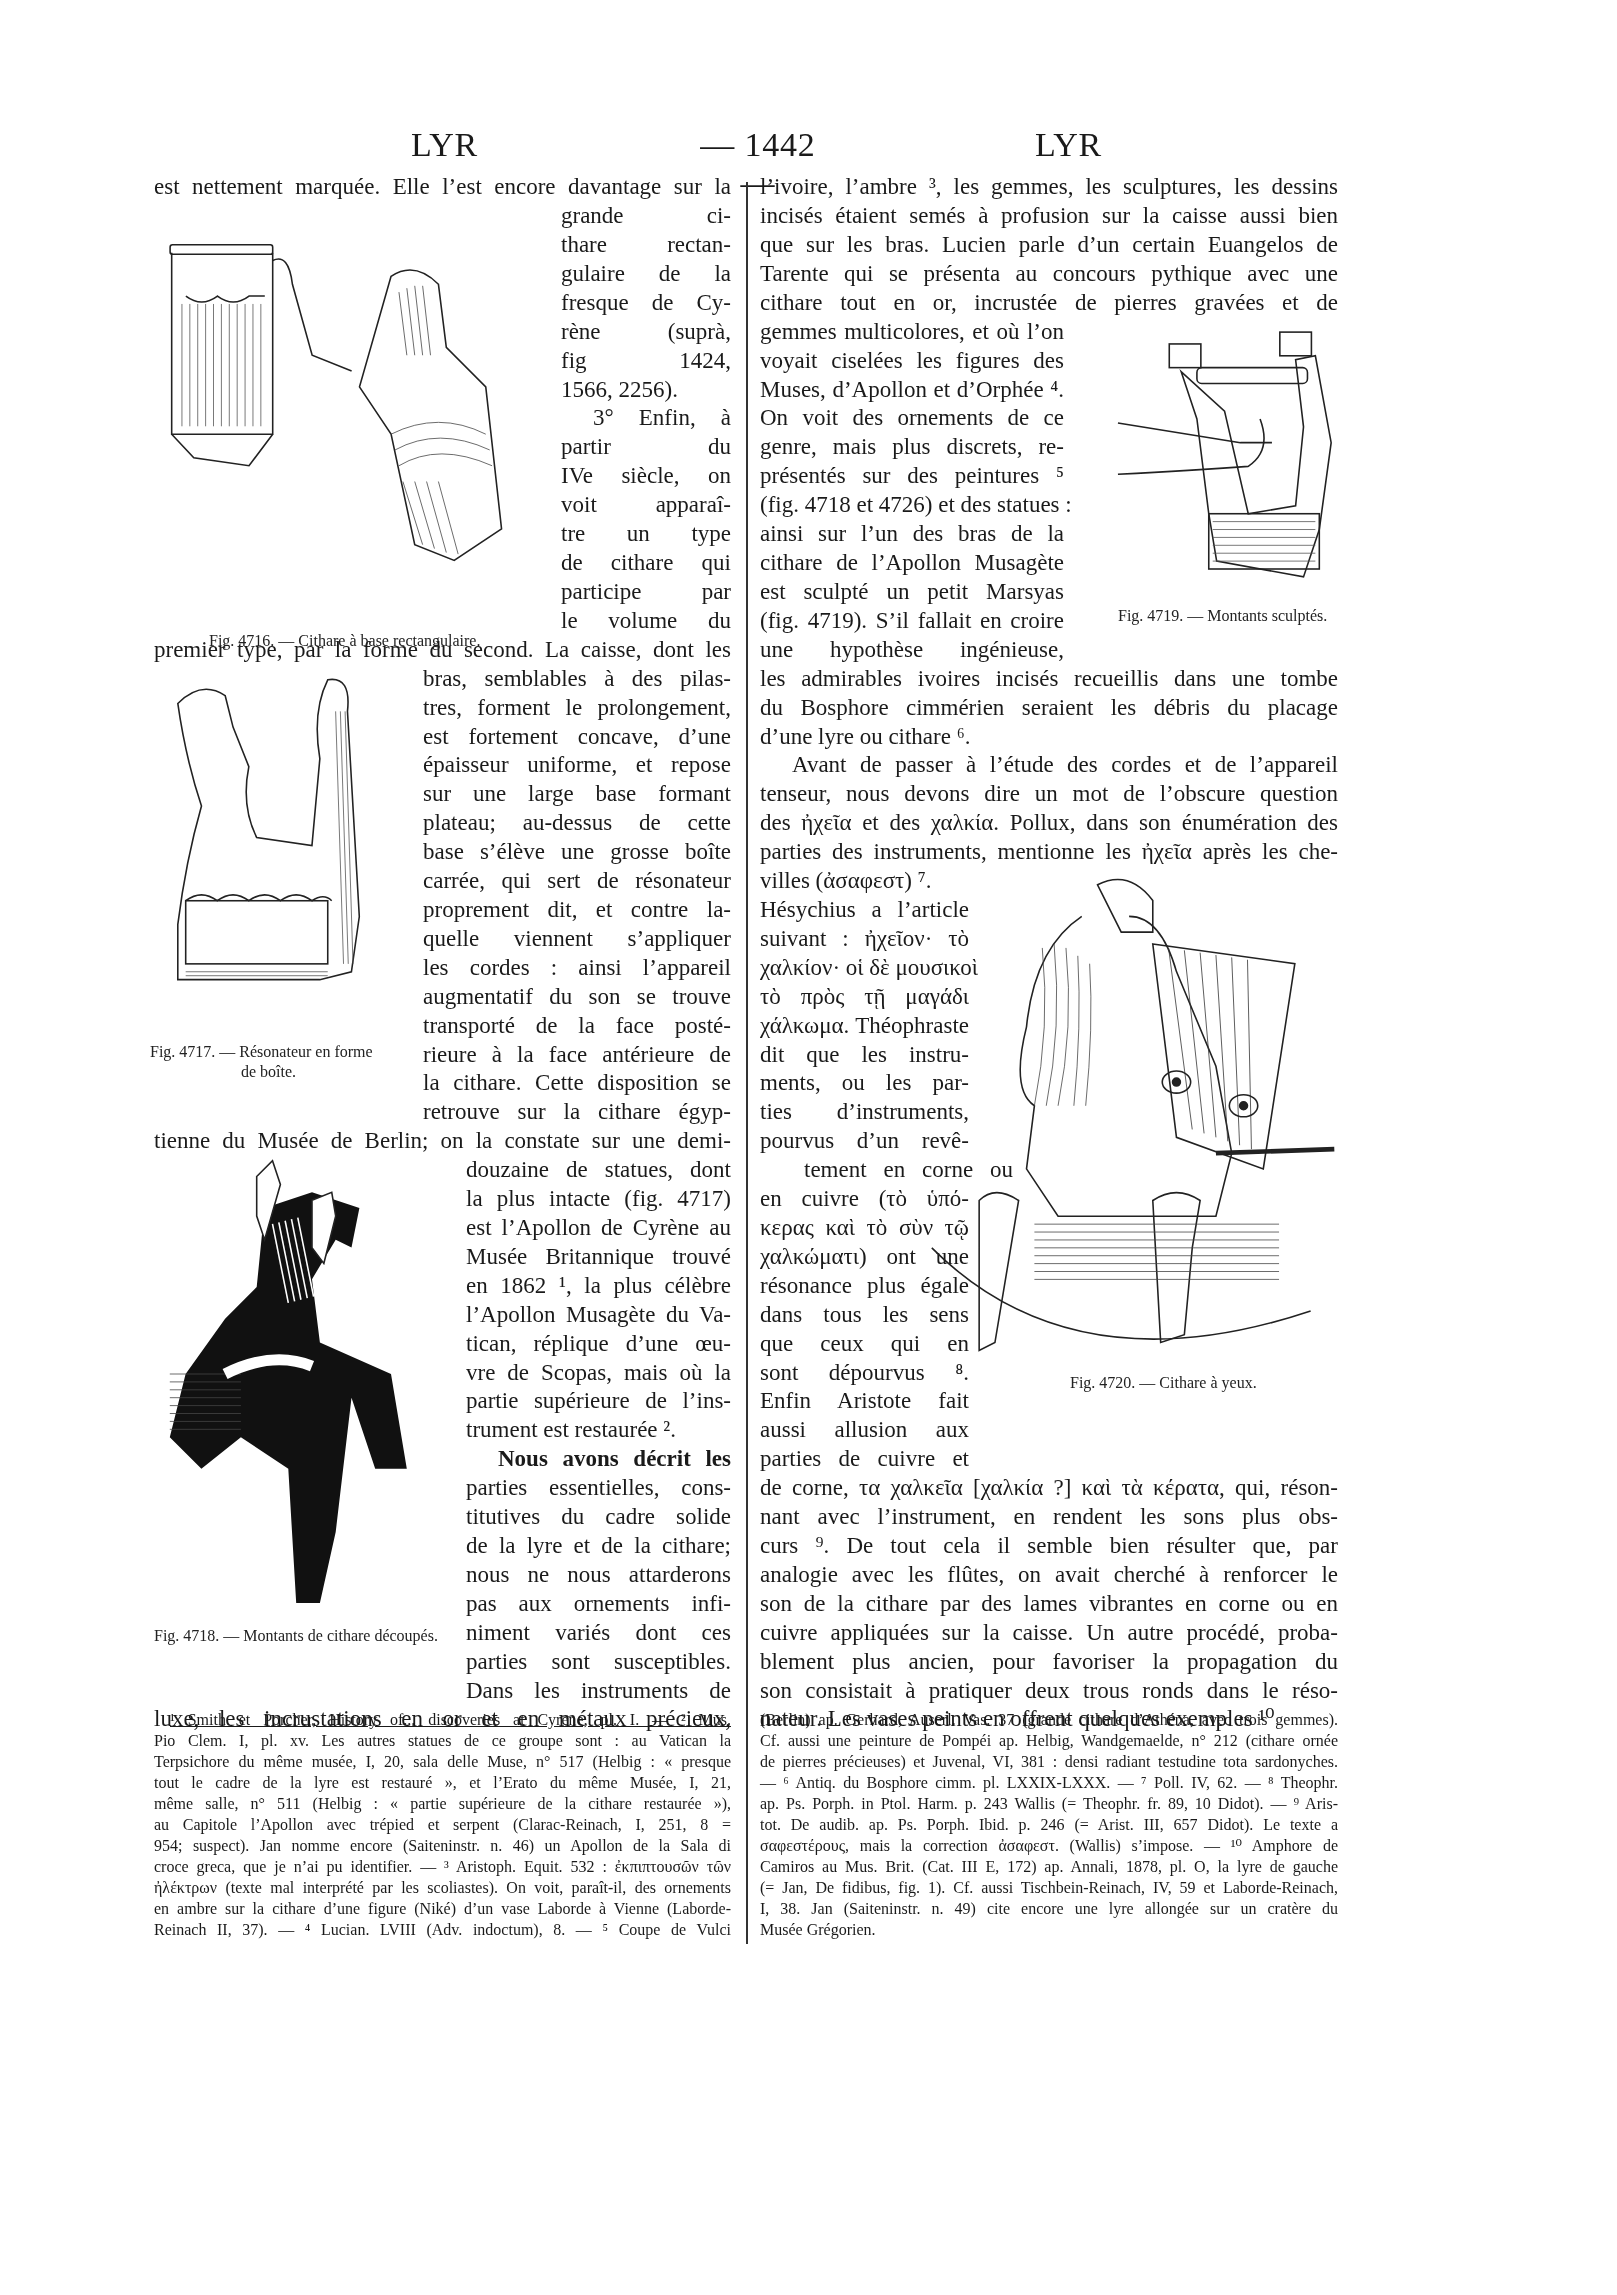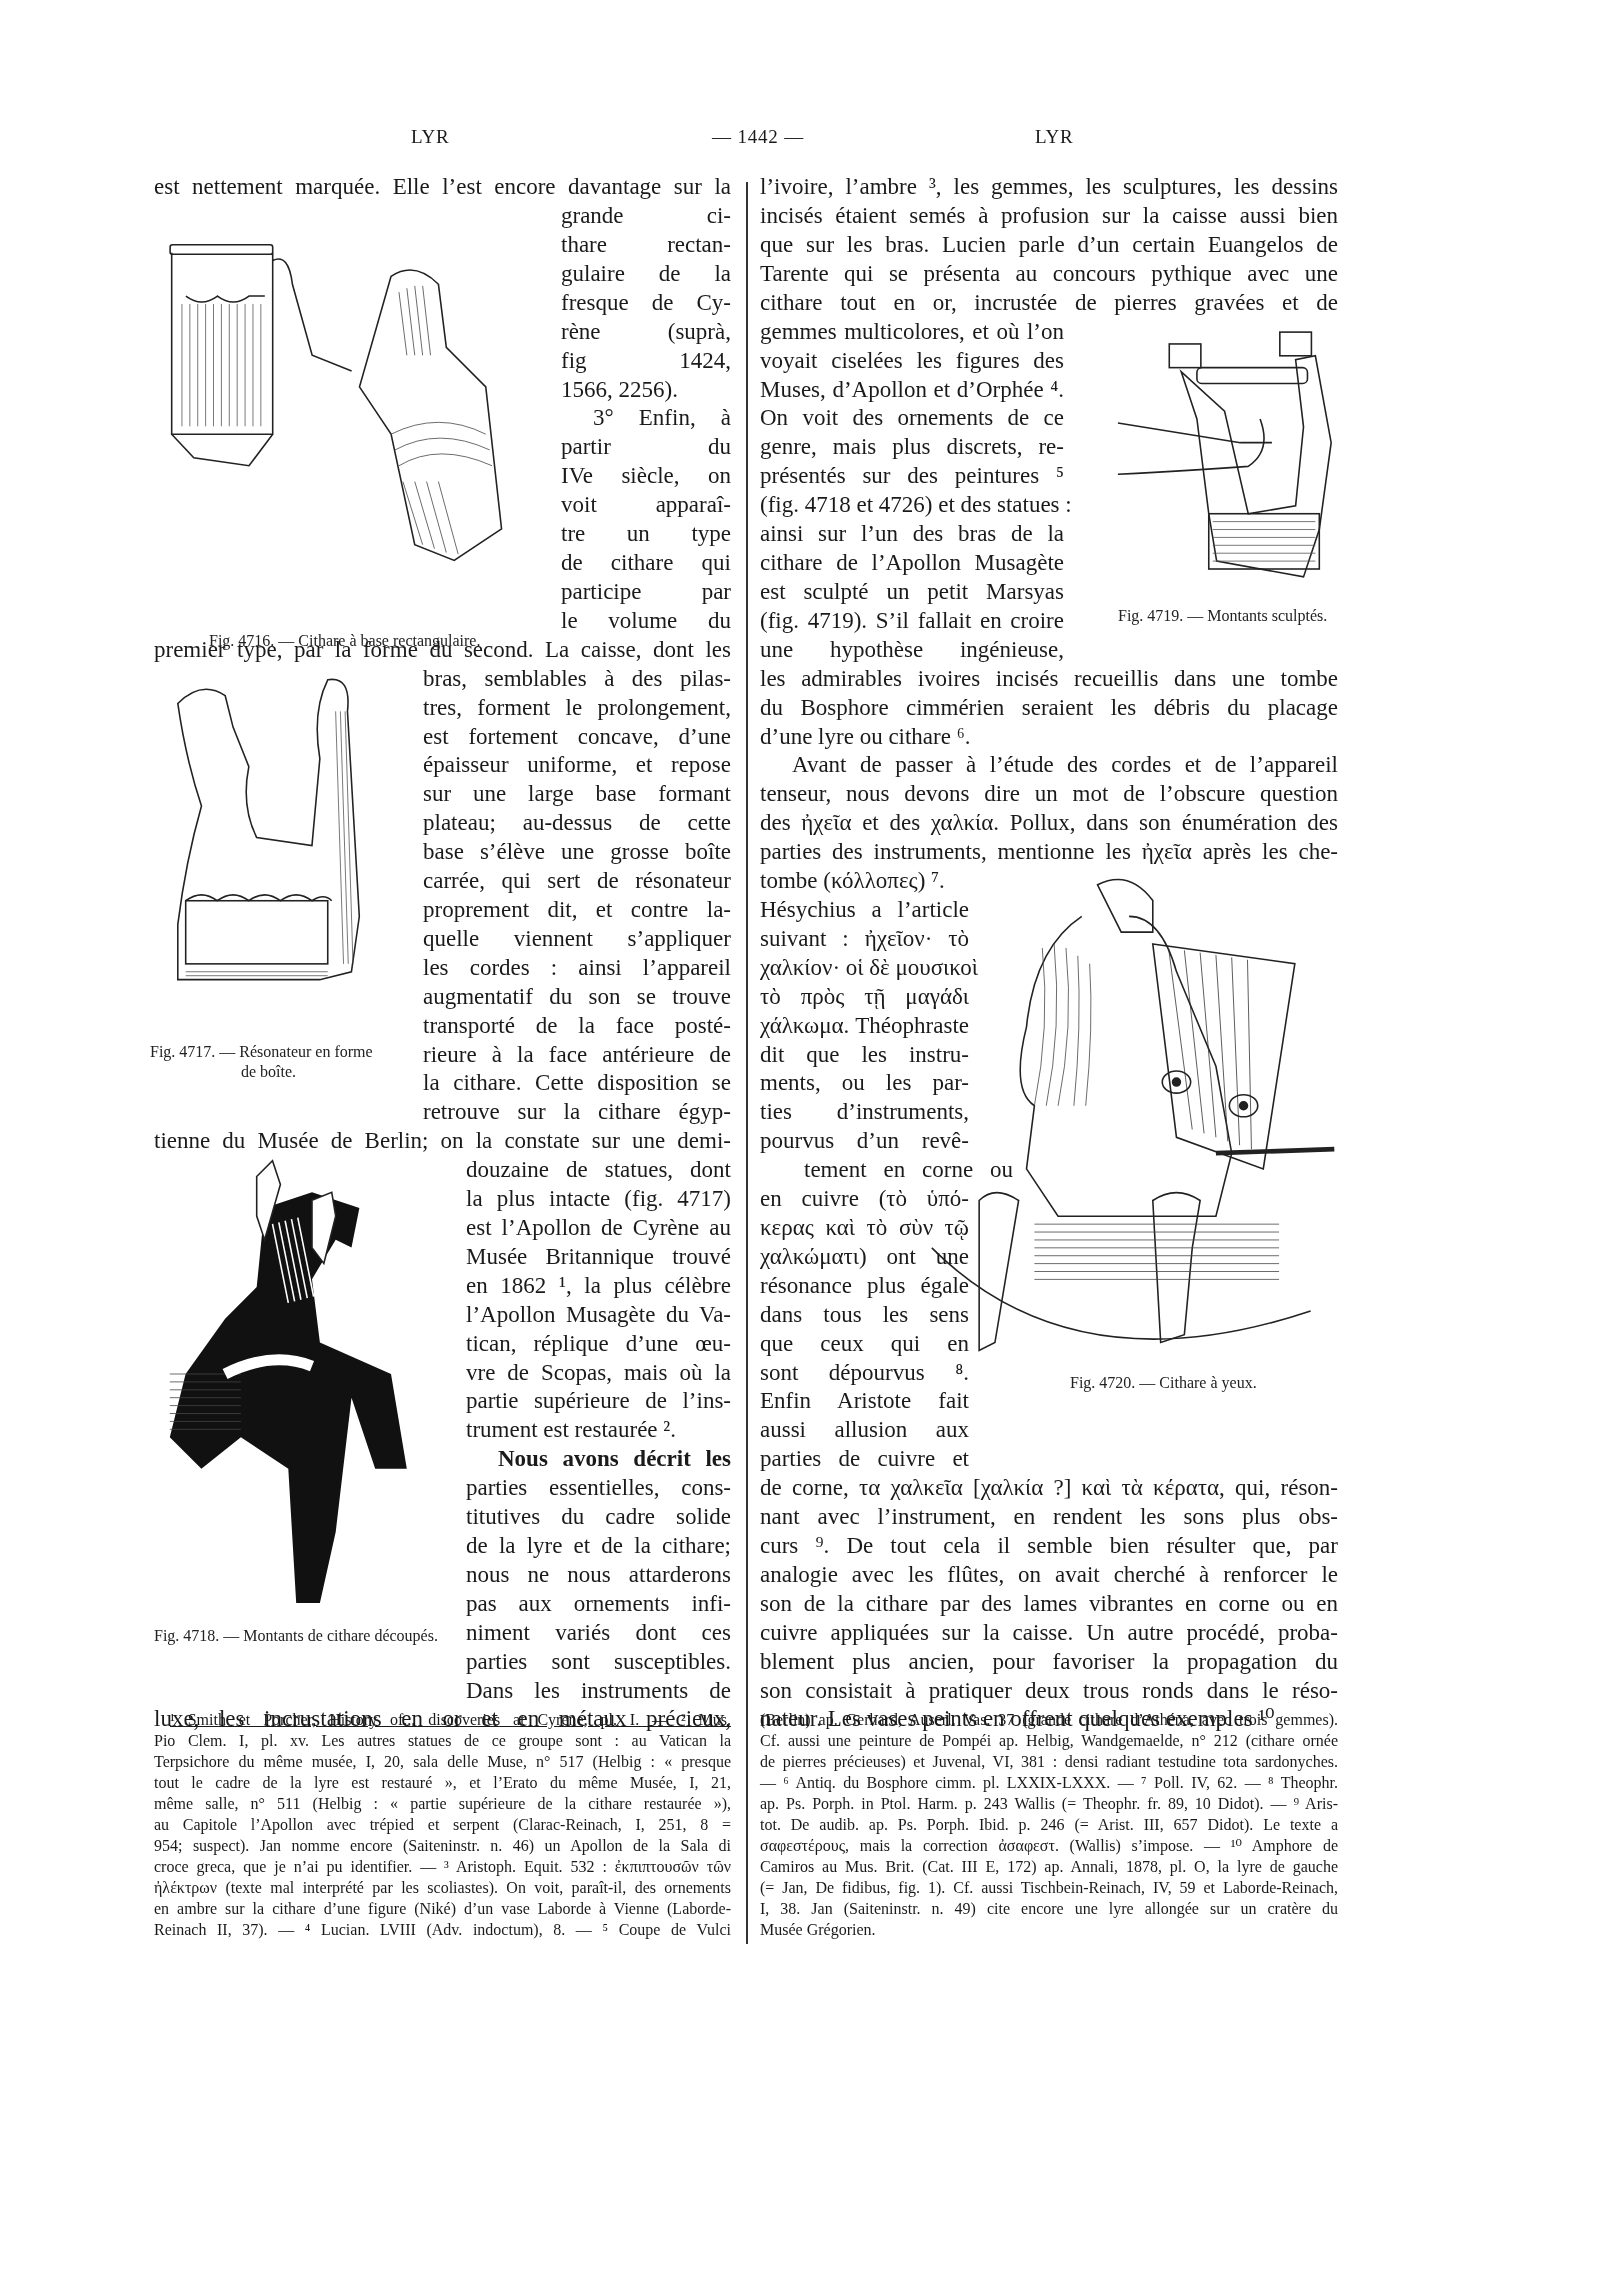--- a/index.html
+++ b/index.html
@@ -1,19 +1,19 @@
 <!DOCTYPE html>
 <html style="font-size:12.6px"><head>
 <meta charset="utf-8">
 <style>
   html, body { margin:0; padding:0; background:#ffffff; }
   body { width:1618px; height:2295px; position:relative; overflow:hidden;
          font-family:"Liberation Serif","DejaVu Serif",serif; color:#1a1a1a; }
   .page { position:absolute; left:0; top:0; width:1618px; height:2295px; }
-  .hdr { position:absolute; top:126px; font-size:19px; letter-spacing:0.8px; }
+  .hdr { position:absolute; top:126px; font-size:34px; letter-spacing:0.8px; }
   .hdr-left { left:411px; }
   .hdr-center { left:695px; width:126px; text-align:center; }
   .hdr-right { left:1035px; }
   .col { position:absolute; font-size:23px; line-height:29px; text-align:justify; }
   .ln { position:absolute; white-space:nowrap; }
   .just { display:block; text-align:justify; text-align-last:justify; }
   .ln-last { text-align-last:left; }
   .divider { position:absolute; left:746px; top:182px; width:1.6px; height:1762px; background:#333; }
   .cap { position:absolute; font-size:16px; color:#222; white-space:nowrap;text-align:center; }
   .fig { position:absolute; }
@@ -264,21 +264,21 @@
       <div class="ln col" style="left: 760px; top: 779px; width: 578px;">
         <span class="just">tenseur, nous devons dire un mot de l’obscure question</span>
       </div>
       <div class="ln col" style="left: 760px; top: 808px; width: 578px;">
         <span class="just">des ἠχεῖα et des χαλκία. Pollux, dans son énumération des</span>
       </div>
       <div class="ln col" style="left: 760px; top: 837px; width: 578px;">
         <span class="just">parties des instruments, mentionne les ἠχεῖα après les che-</span>
       </div>
       <div class="ln col" style="left: 760px; top: 866px; width: 578px;">
-        <span class="just ln-last">tombe (κόλλοπες) ⁷.</span>
+        <span class="just ln-last">villes (ἀσαφεστ) ⁷.</span>
       </div>
       <div class="ln col" style="left: 760px; top: 895px; width: 209px;">
         <span class="just">Hésychius a l’article</span>
       </div>
       <div class="ln col" style="left: 760px; top: 924px; width: 209px;">
         <span class="just">suivant : ἠχεῖον· τὸ</span>
       </div>
       <div class="ln col" style="left: 760px; top: 953px; width: 209px;">
         <span class="just">χαλκίον· οἱ δὲ μουσικοὶ</span>
       </div>

